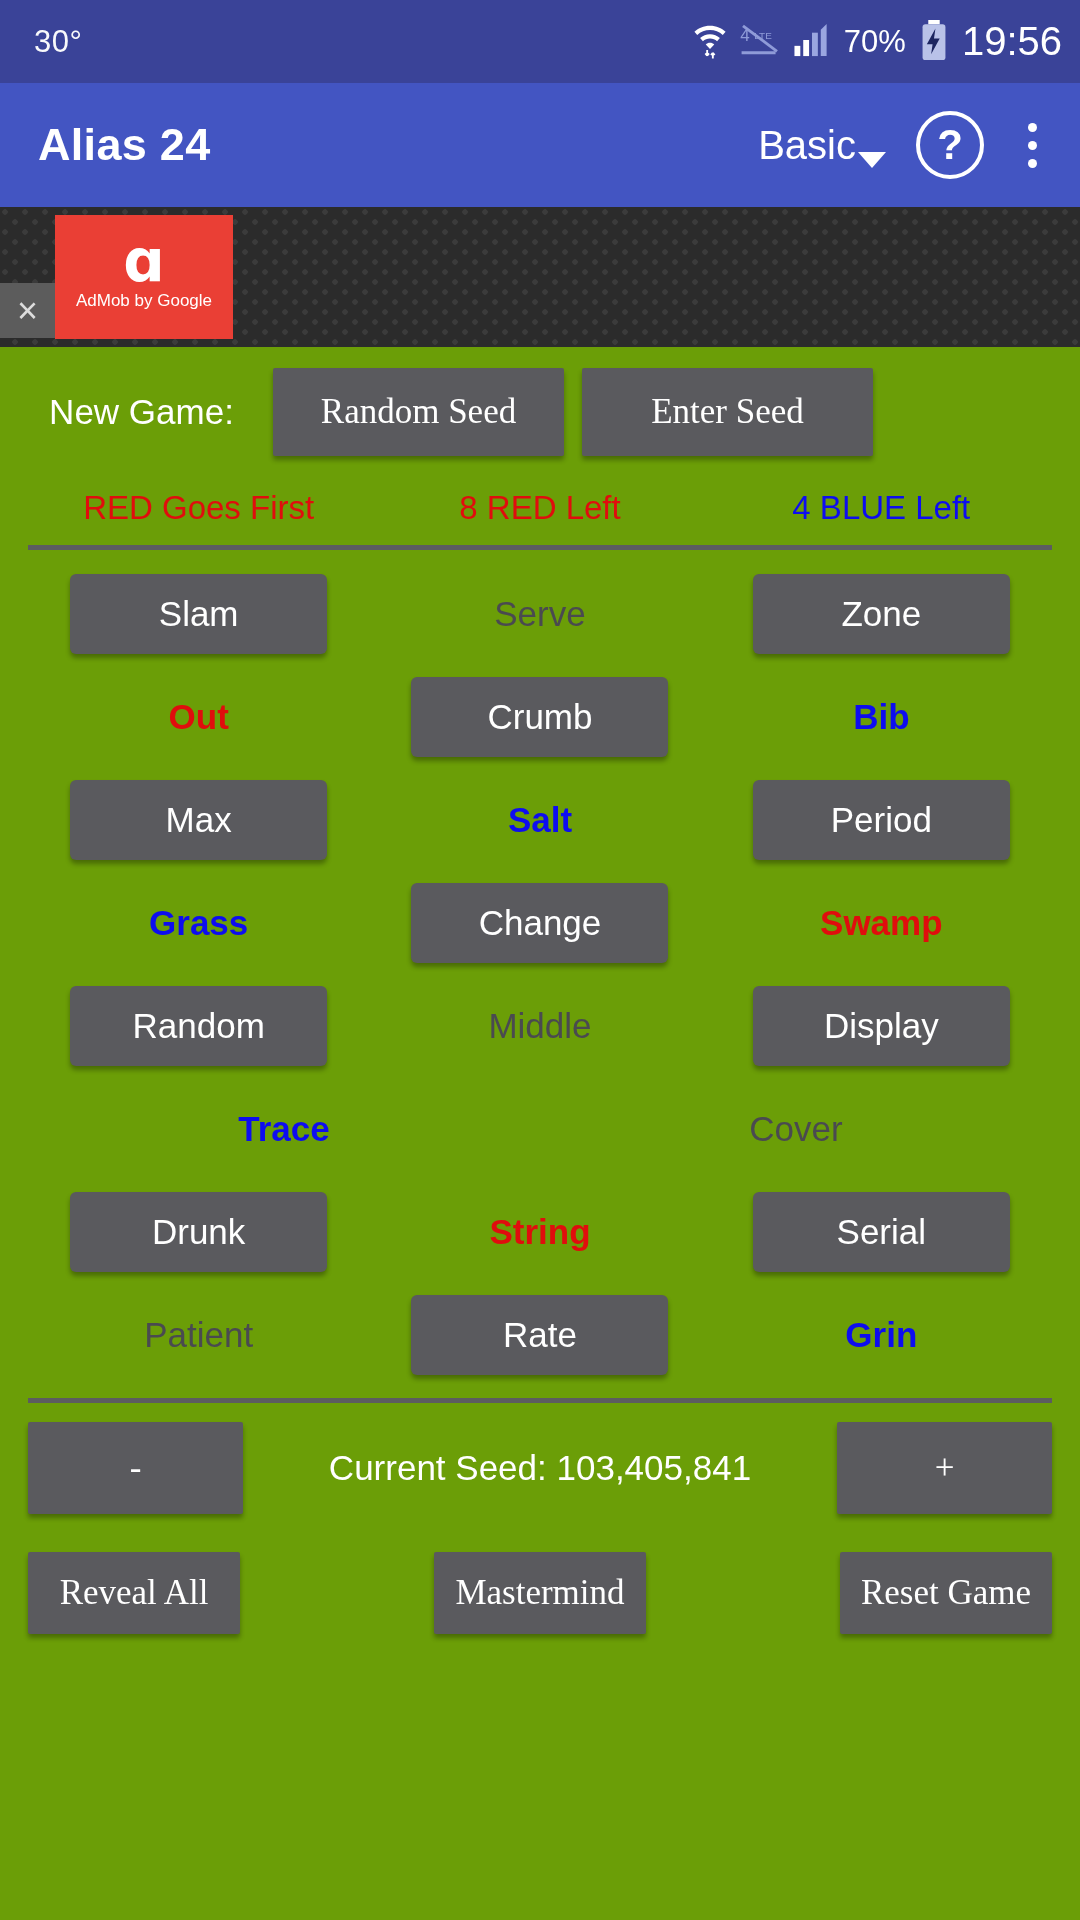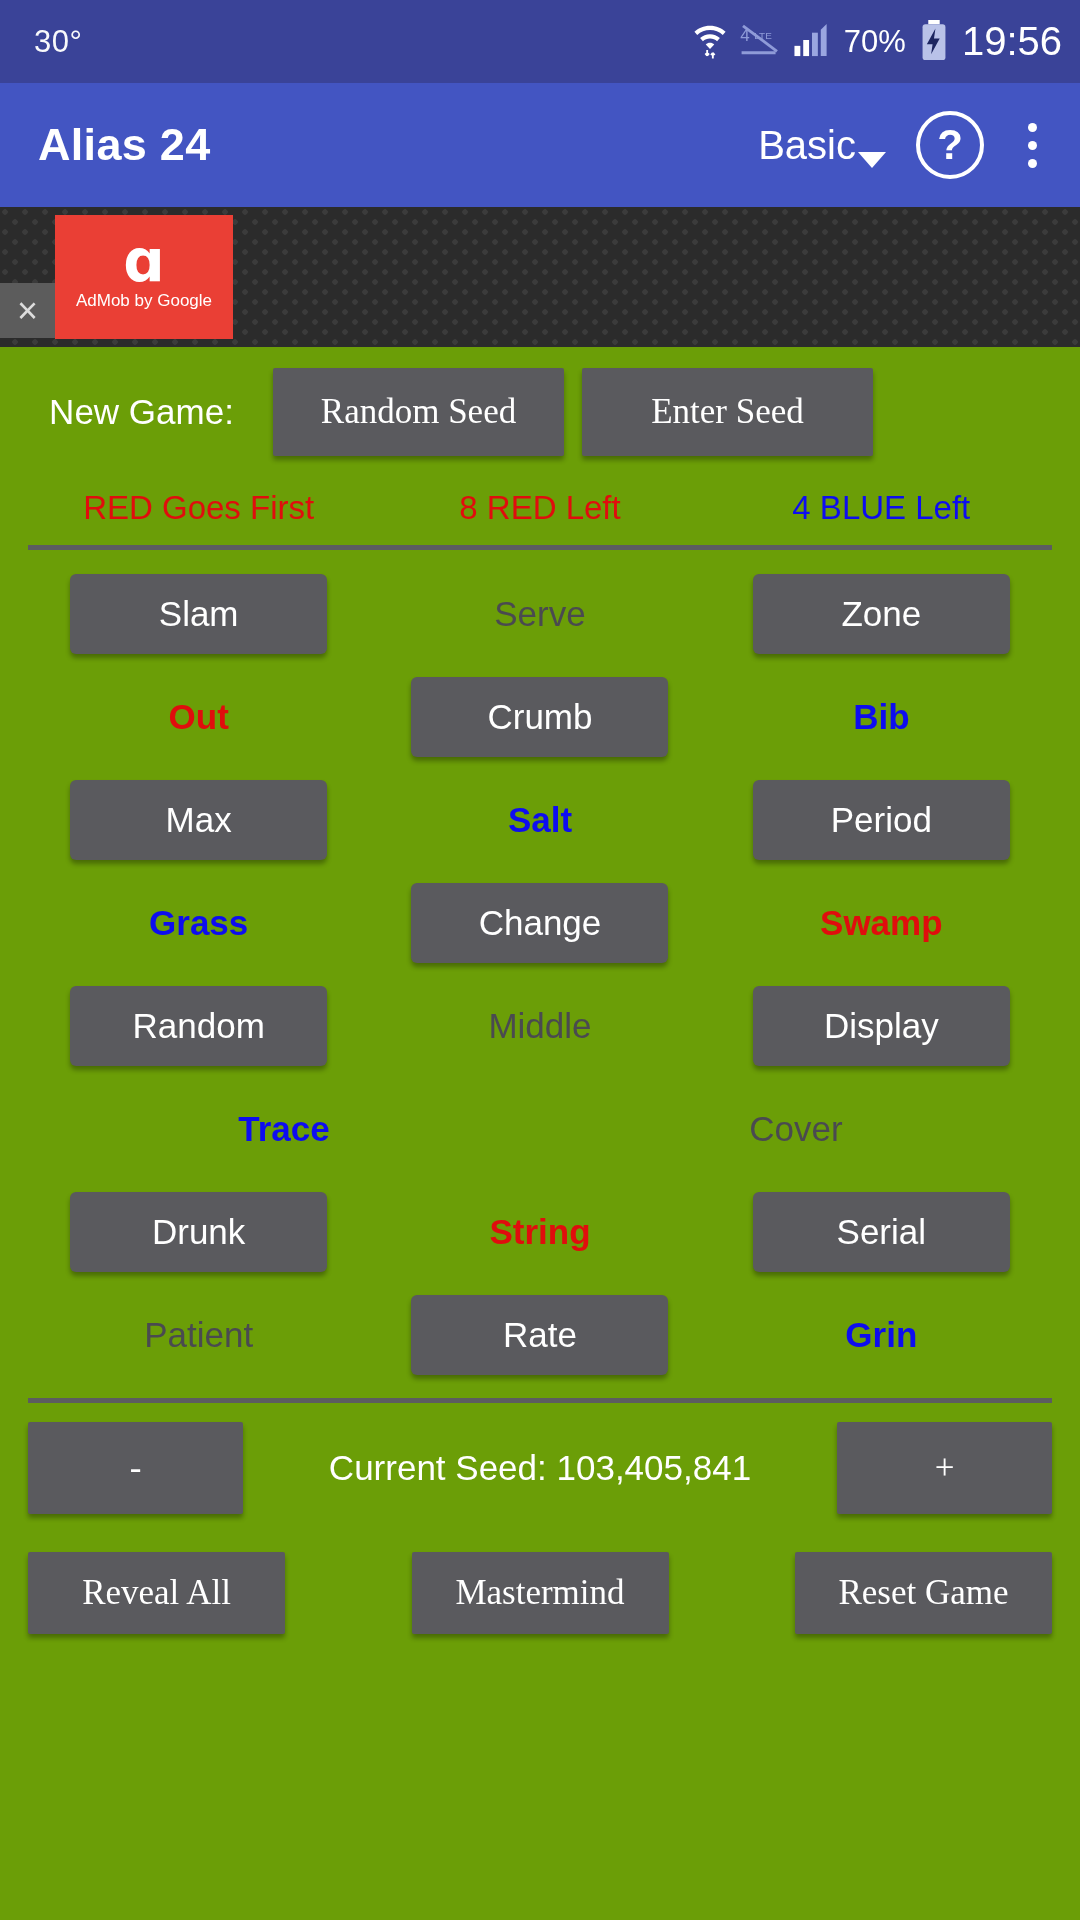--- a/index.html
+++ b/index.html
@@ -130,21 +130,21 @@
 
   .seedline{
     display:flex; align-items:center; height:130px; gap:18px;
   }
   .pm-btn{ width:215px; height:92px; font-size:35px; }
   .seed-text{ flex:1; text-align:center; color:#fff; font-size:35px; }
 
   .bottom-row{
     display:flex; align-items:center; justify-content:space-between; height:120px;
   }
-  .bottom-btn{ width:257px; height:82px; }
+  .bottom-btn{ width:212px; height:82px; }
 </style>
 </head>
 <body>
 
 <div class="statusbar">
   <div class="sb-left">30°</div>
   <div class="sb-right">
     <span class="sb-icon">
       <svg width="34" height="38" viewBox="0 0 24 26">
           <path d="M12 3C7.5 3 3.8 4.7 1 7.2l2 2.2C5.4 7.3 8.6 6 12 6s6.6 1.3 9 3.4l2-2.2C20.2 4.7 16.5 3 12 3z" fill="#fff"></path>

